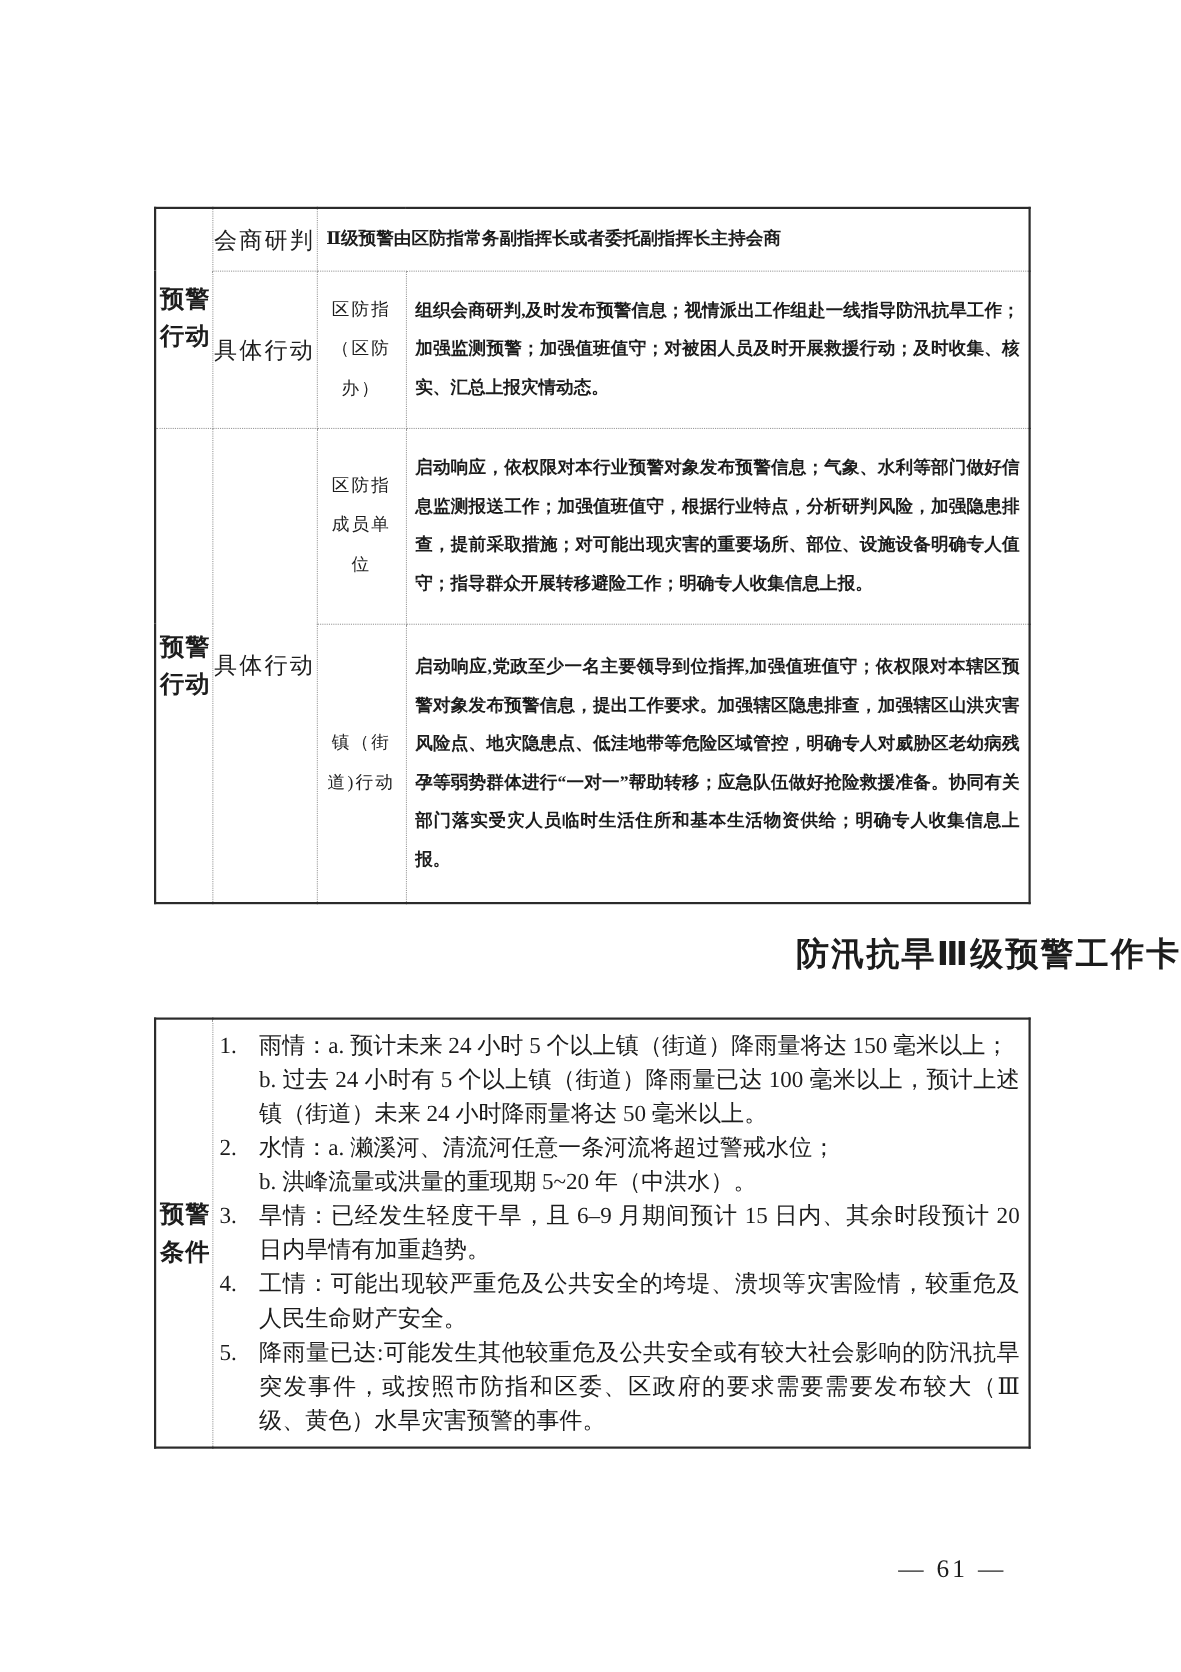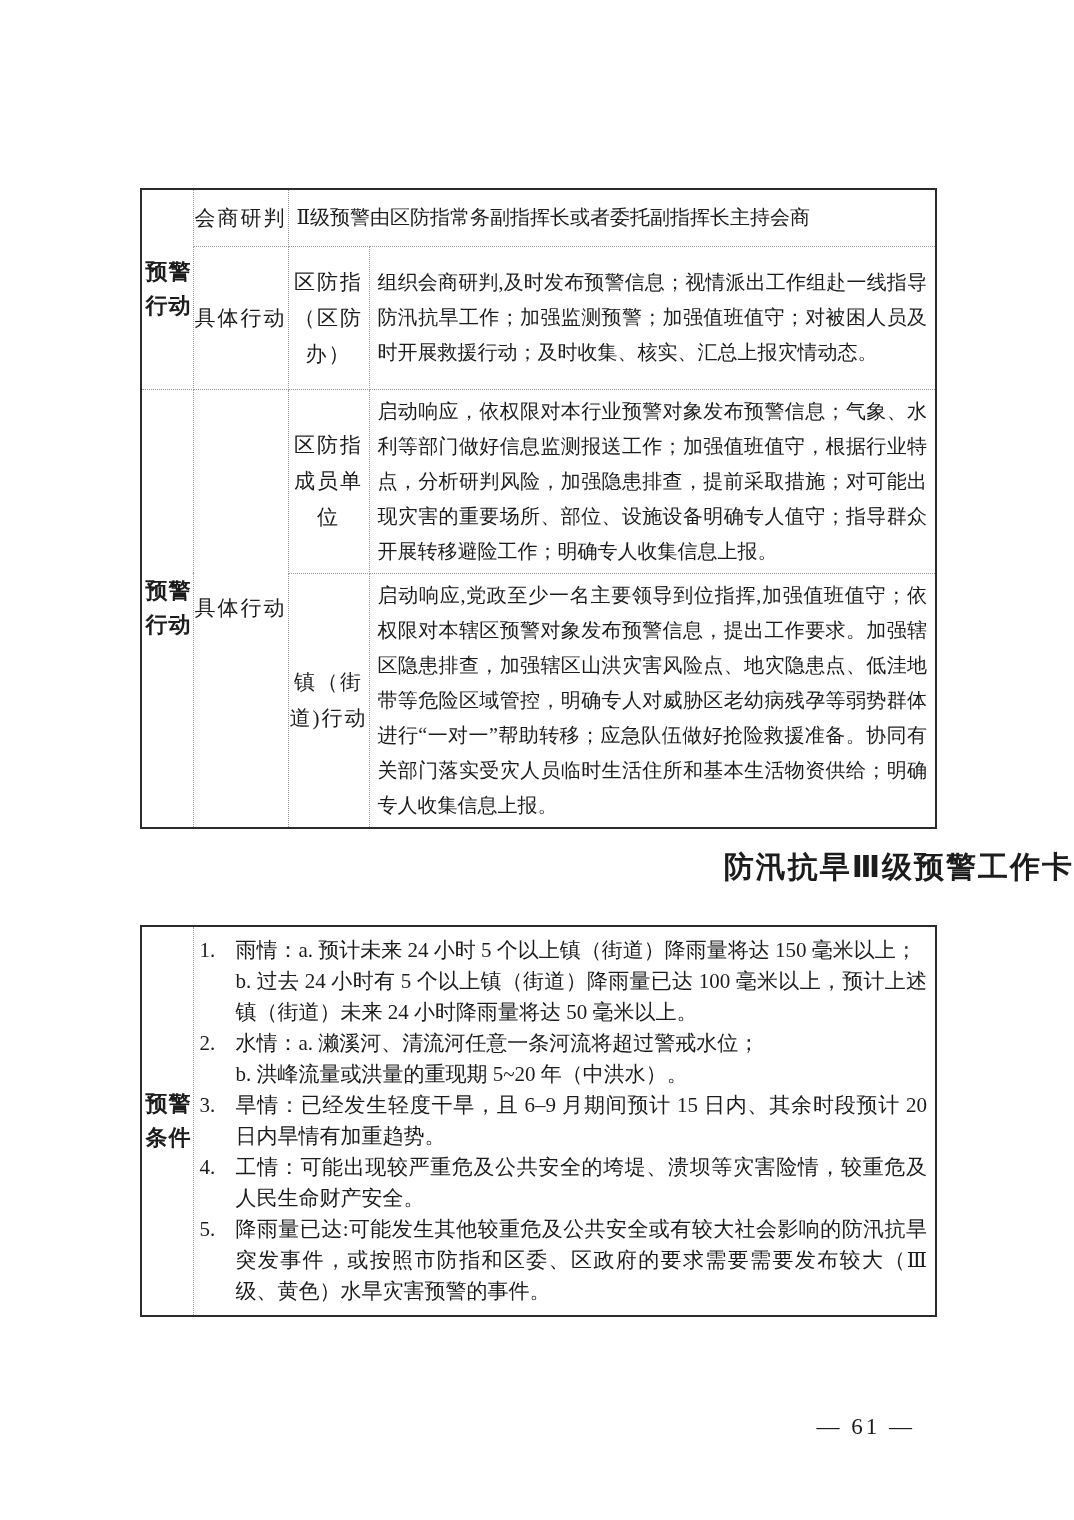--- a/index.html
+++ b/index.html
@@ -44,31 +44,32 @@
     line-height: 34px;
     text-align: right;
     white-space: pre-line;
     letter-spacing: 1px;
   }
   .sub-cell {
     font-size: 21px;
     letter-spacing: 2px;
   }
   .org-cell {
-    font-size: 21px;
+    font-size: 16px;
     line-height: 36px;
     text-align: center;
     white-space: pre-line;
     letter-spacing: 2px;
   }
   .body-cell {
-    font-size: 20px;
+    font-size: 16px;
     line-height: 35px;
     text-align: justify;
     padding: 4px 8px;
+    font-weight: bold;
   }
   .body-cell.single-line { text-align: left; }
 
   .doc-title {
     position: absolute;
     top: 847px;
     left: 0;
     width: 100%;
     text-align: right;
     font-family: "Liberation Sans", "DejaVu Sans", sans-serif;

